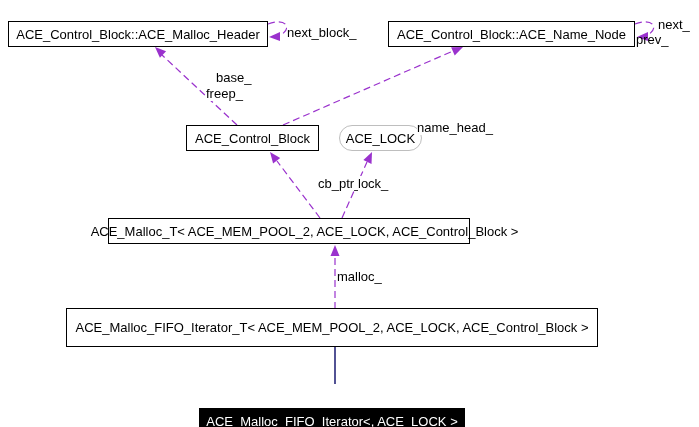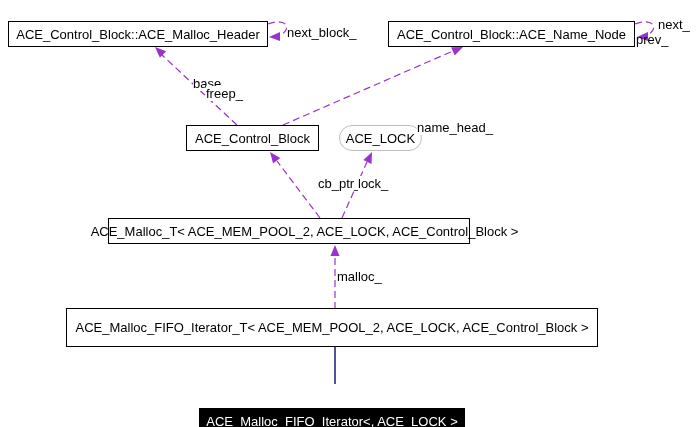--- a/index.html
+++ b/index.html
@@ -84,21 +84,21 @@
   <div class="node" style="left:66px;top:308px;width:532px;height:39px;">ACE_Malloc_FIFO_Iterator_T&lt; ACE_MEM_POOL_2, ACE_LOCK, ACE_Control_Block &gt;</div>
 
   <div class="node current" style="left:199px;top:384px;width:266px;height:27px;">ACE_Malloc_FIFO_Iterator&lt;, ACE_LOCK &gt;</div>
 
   <div class="edge-label" style="left:287px;top:25px;">next_block_</div>
 
   <div class="edge-label" style="left:658px;top:17px;background:transparent;">next_</div>
 
   <div class="edge-label" style="left:636px;top:32px;background:transparent;">prev_</div>
 
-  <div class="edge-label" style="left:193px;top:70px;margin-top:6px;">base_</div>
+  <div class="edge-label" style="left:216px;top:70px;">base_</div>
 
   <div class="edge-label" style="left:206px;top:86px;">freep_</div>
 
   <div class="edge-label" style="left:417px;top:79px;margin-top:41px;">name_head_</div>
 
   <div class="edge-label" style="left:294px;top:176px;margin-left:24px;">cb_ptr_</div>
 
   <div class="edge-label" style="left:358px;top:176px;">lock_</div>
 
   <div class="edge-label" style="left:337px;top:269px;">malloc_</div>

